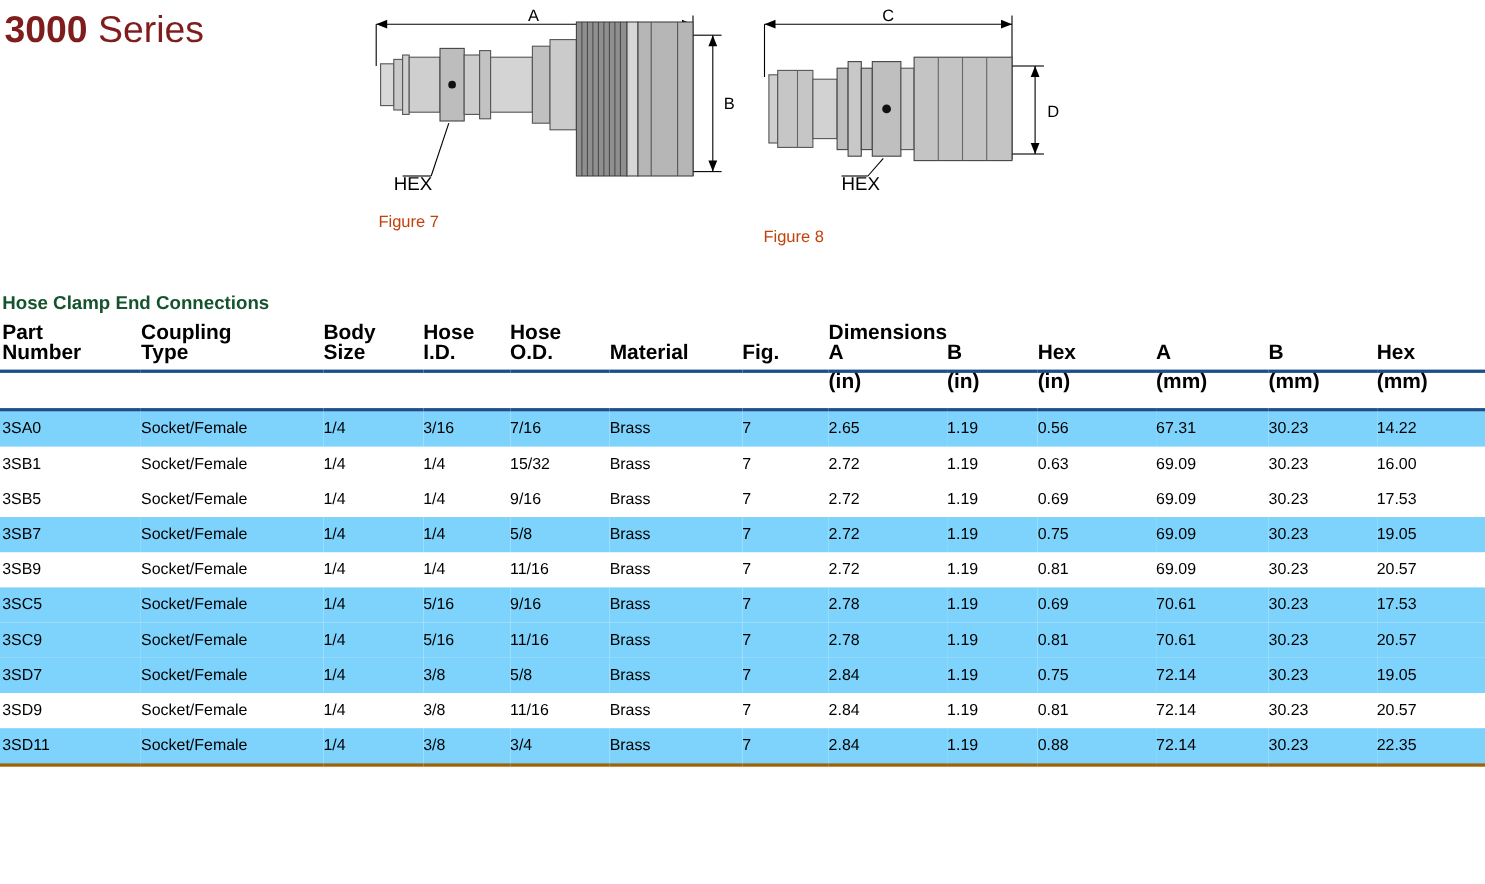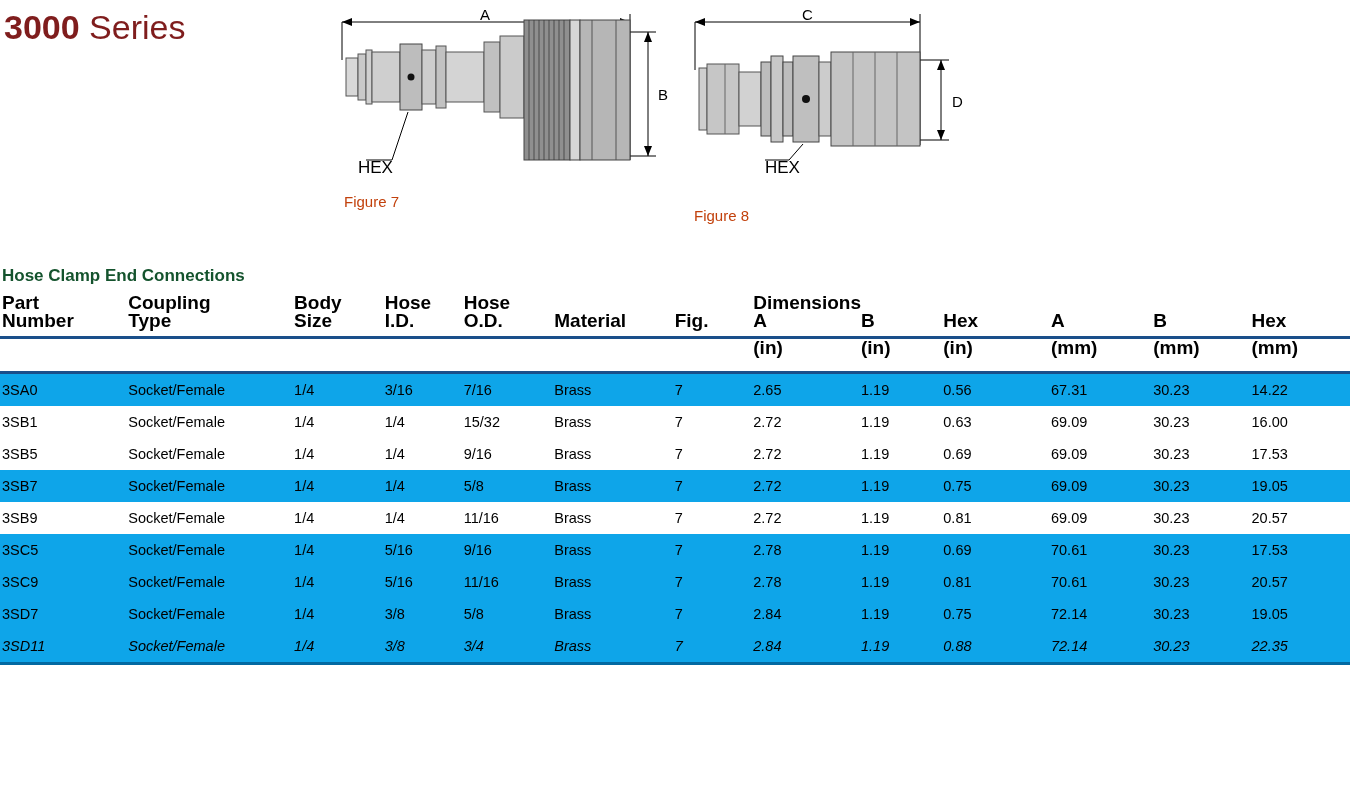--- a/index.html
+++ b/index.html
@@ -110,22 +110,22 @@
   }
   .rule-row td {
     padding: 0;
     height: 0;
   }
   .thickrule {
     border-top: 3px solid #1a4f8a;
   }
   tbody tr { height: 32px; }
   tbody tr td { height: 32px; line-height: 32px; }
-  tbody tr.alt { background: #0ea5e9; }
-  tbody tr.last td { border-bottom: 3px solid #0369a1; font-style: italic; }
+  tbody tr.alt { background: #7dd3fc; }
+  tbody tr.last td { border-bottom: 3px solid #a16207; }
 
   
   .c-part   { width: 128px; padding-left: 2px !important; }
   .c-type   { width: 168px; }
   .c-body   { width: 92px; }
   .c-hid    { width: 80px; }
   .c-hod    { width: 92px; }
   .c-mat    { width: 122px; }
   .c-fig    { width: 80px; }
   .c-ain    { width: 84px; }
@@ -431,20 +431,35 @@
         <td class="c-hod">5/8</td>
         <td class="c-mat">Brass</td>
         <td class="c-fig">7</td>
         <td class="c-ain">2.84</td>
         <td class="c-bin">1.19</td>
         <td class="c-hexin">0.75</td>
         <td class="c-amm">72.14</td>
         <td class="c-bmm">30.23</td>
         <td class="c-hexmm">19.05</td>
       </tr>
+      <tr>
+        <td class="c-part">3SD9</td>
+        <td class="c-type">Socket/Female</td>
+        <td class="c-body">1/4</td>
+        <td class="c-hid">3/8</td>
+        <td class="c-hod">11/16</td>
+        <td class="c-mat">Brass</td>
+        <td class="c-fig">7</td>
+        <td class="c-ain">2.84</td>
+        <td class="c-bin">1.19</td>
+        <td class="c-hexin">0.81</td>
+        <td class="c-amm">72.14</td>
+        <td class="c-bmm">30.23</td>
+        <td class="c-hexmm">20.57</td>
+      </tr>
       <tr class="alt last">
         <td class="c-part">3SD11</td>
         <td class="c-type">Socket/Female</td>
         <td class="c-body">1/4</td>
         <td class="c-hid">3/8</td>
         <td class="c-hod">3/4</td>
         <td class="c-mat">Brass</td>
         <td class="c-fig">7</td>
         <td class="c-ain">2.84</td>
         <td class="c-bin">1.19</td>

